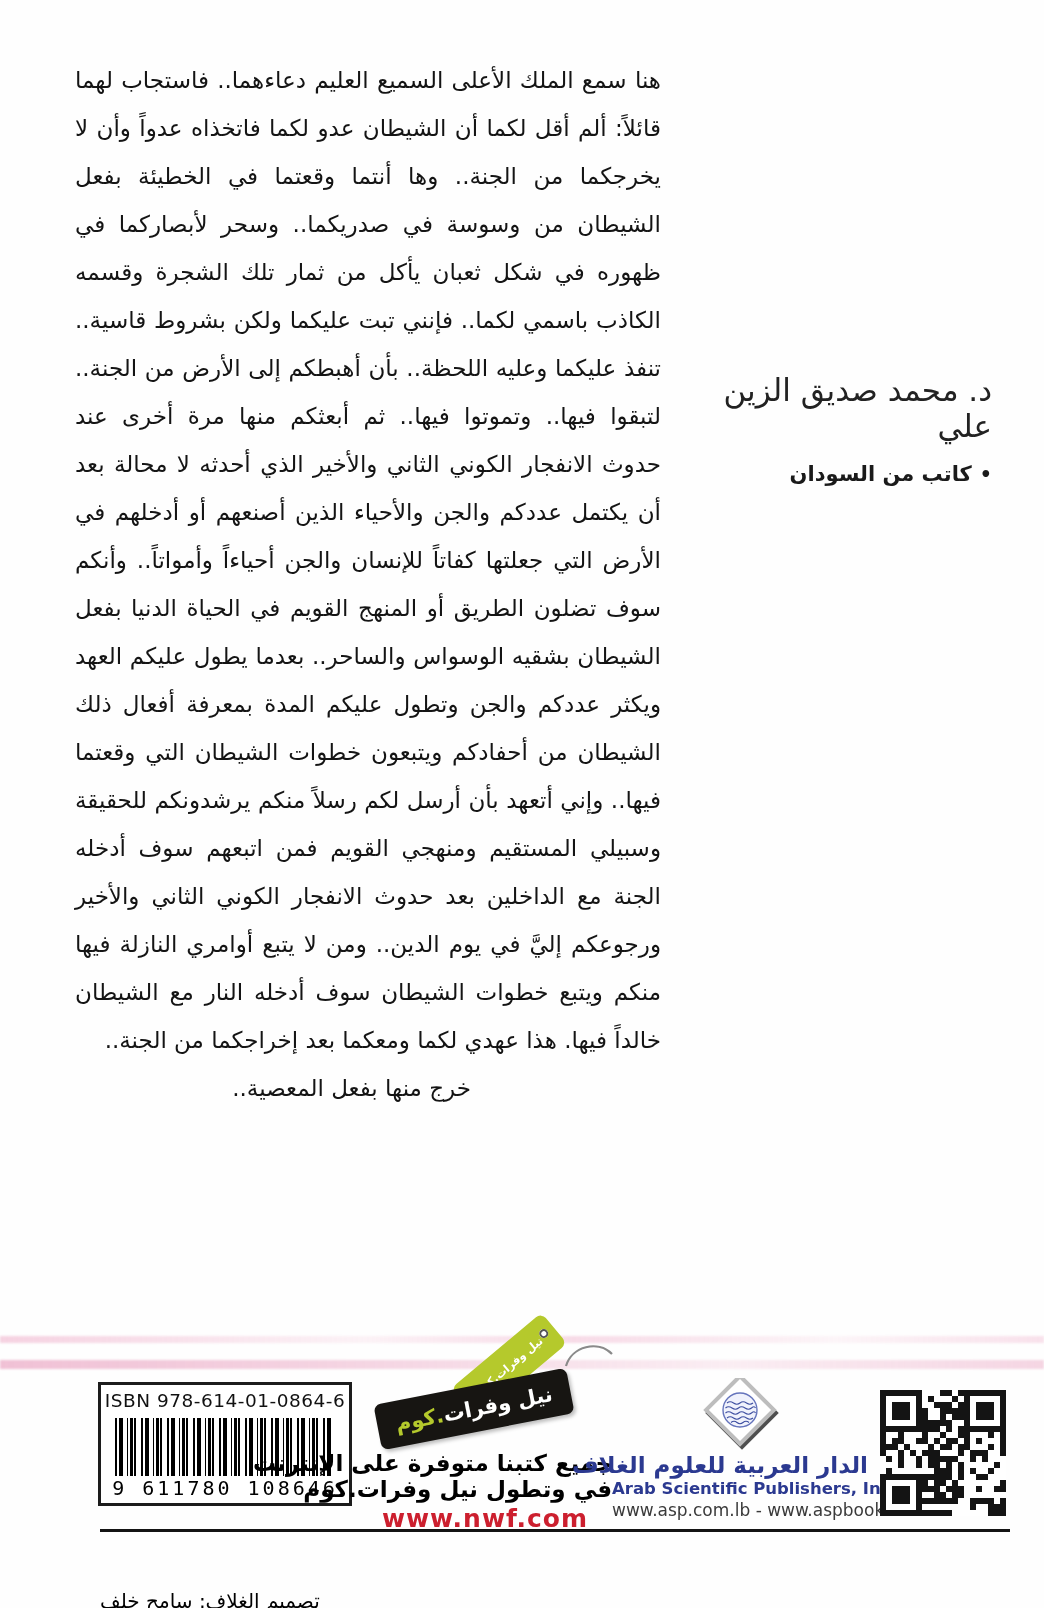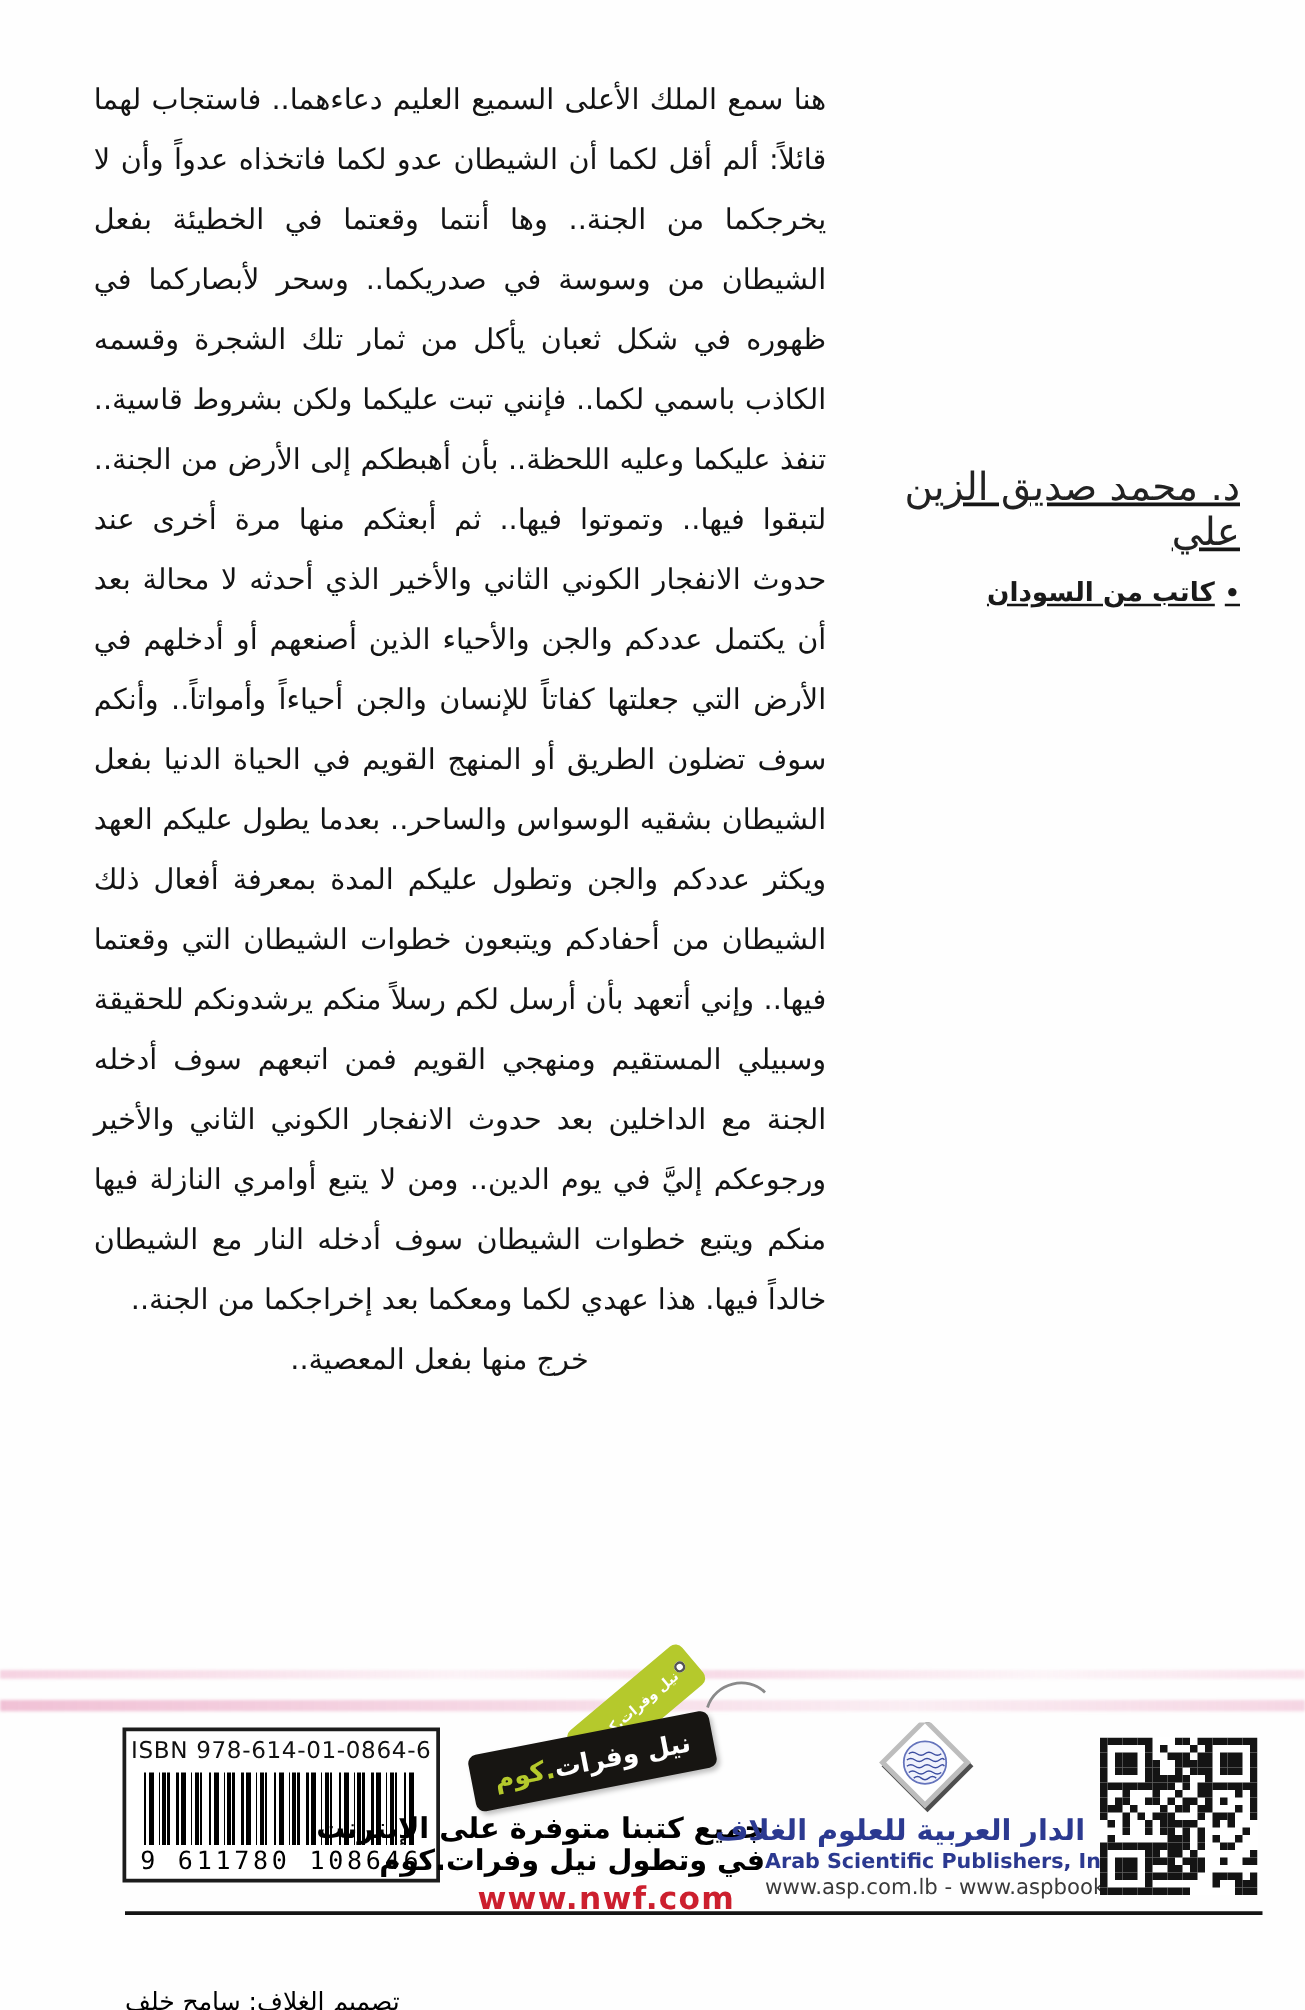--- a/index.html
+++ b/index.html
@@ -7,21 +7,21 @@
   .page {
     position:relative; width:1044px; height:1608px; margin:0 auto;
     background:#fefefe; overflow:hidden;
     font-family:"DejaVu Sans", sans-serif; color:#161616;
   }
 
   
   .title-block { position:absolute; top:44px; right:40px; width:330px; text-align:center; direction:rtl; }
   .title-main { font-size:82px; font-weight:bold; line-height:1.02; color:#0d0d0d; letter-spacing:-2px; transform:scaleY(1.04); }
   .title-conj { font-size:44px; font-weight:bold; color:#0d0d0d; line-height:1.0; margin:2px 0; }
-  .author-block { position:absolute; top:372px; right:52px; width:310px; direction:rtl;text-decoration:underline; }
+  .author-block { position:absolute; top:372px; right:52px; width:310px; direction:rtl; }
   .author-name { font-size:31px; font-weight:normal; color:#222; letter-spacing:0; }
   .author-origin { margin-top:18px; font-size:21px; font-weight:bold; color:#1a1a1a; }
   .author-origin .bullet { font-size:19px; margin-left:8px; }
 
   
   .body-text {
     position:absolute; top:56px; left:75px; width:586px;
     direction:rtl; text-align:justify; text-justify:inter-word;
     font-size:23px; line-height:48px; color:#141414; font-weight:500;
   }

